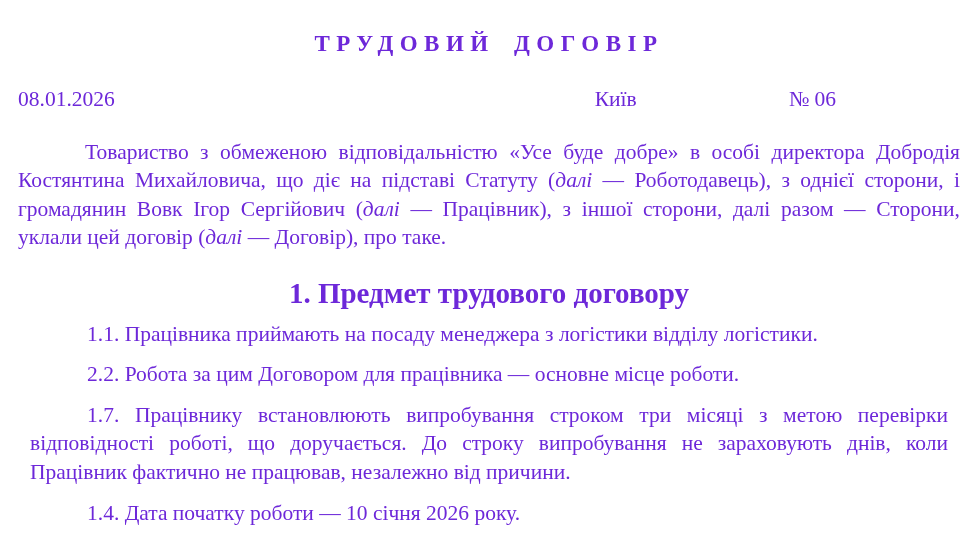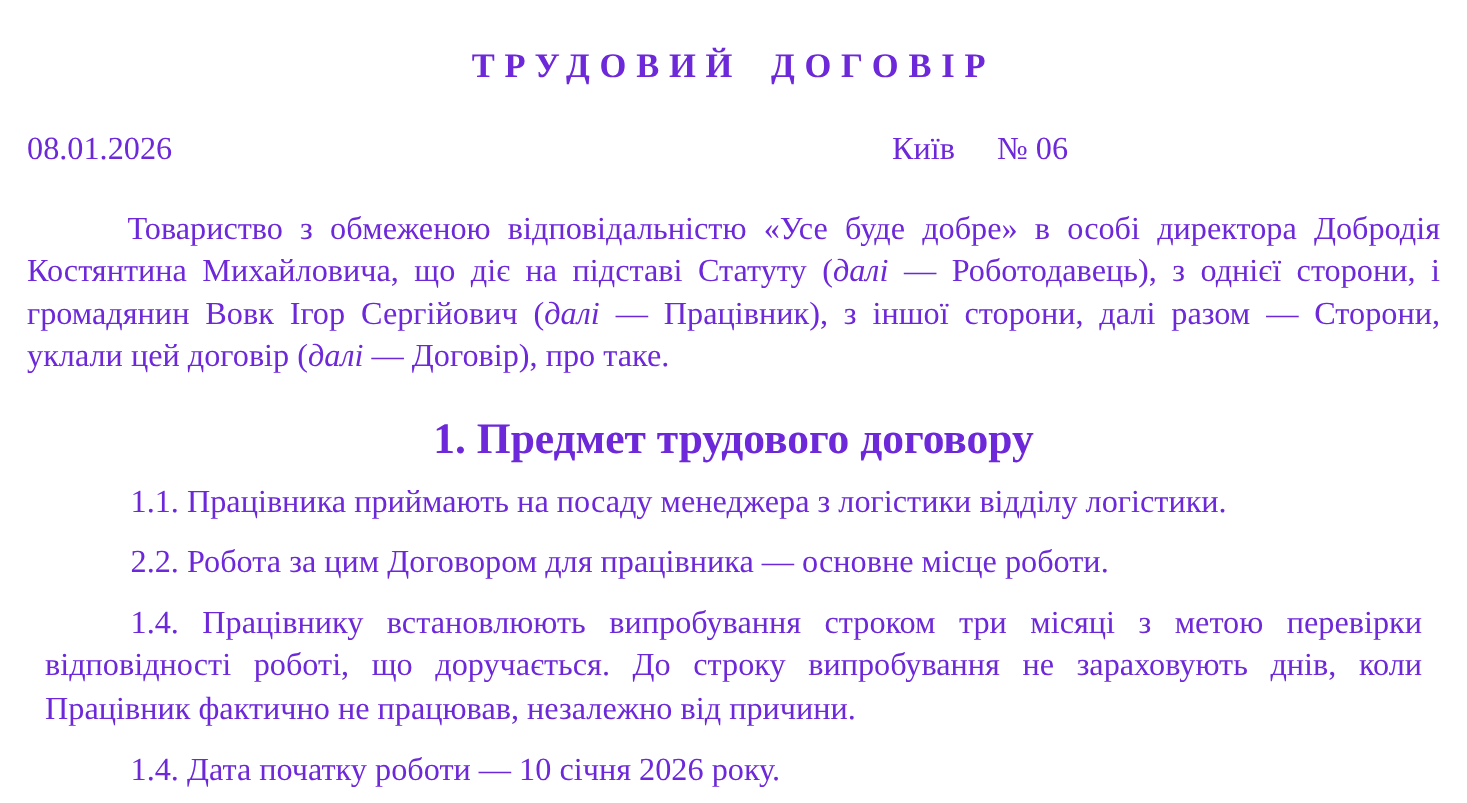--- a/index.html
+++ b/index.html
@@ -32,21 +32,21 @@
   }
   .dateline {
     display: grid;
     grid-template-columns: 1fr 1fr 1fr;
     margin-top: 27px;
     line-height: 28.6px;
     gap: 28px;
   }
   .dl-left   { text-align: left; }
   .dl-center { text-align: right; }
-  .dl-right  { text-align: left; }
+  .dl-right  { text-align: center; }
   .intro {
     margin: 24px 0 0 0;
     text-align: justify;
     text-indent: 67px;
   }
   .sec-heading {
     margin: 27px 0 0 0;
     text-align: center;
     font-size: 29px;
     font-weight: bold;
@@ -76,19 +76,19 @@
   </div>
 
   <p class="intro"><span>Товариство з обмеженою відповідальністю «Усе буде добре» в особі директора Добродія Костянтина Михайловича, що діє на підставі Статуту (</span><em>далі</em><span> — Роботодавець), з однієї сторони, і громадянин Вовк Ігор Сергійович (</span><em>далі</em><span> — Працівник), з іншої сторони, далі разом — Сторони, уклали цей договір (</span><em>далі</em><span> — Договір), про таке.</span></p>
 
   <h2 class="sec-heading">1. Предмет трудового договору</h2>
 
   <p class="clause">1.1. Працівника приймають на посаду менеджера з логістики відділу логістики.</p>
 
   <p class="clause">2.2. Робота за цим Договором для працівника — основне місце роботи.</p>
 
-  <p class="clause">1.4. Працівнику встановлюють випробування строком три місяці з метою перевірки відповідності роботі, що доручається. До строку випробування не зараховують днів, коли Працівник фактично не працював, незалежно від причини.</p>
+  <p class="clause">1.7. Працівнику встановлюють випробування строком три місяці з метою перевірки відповідності роботі, що доручається. До строку випробування не зараховують днів, коли Працівник фактично не працював, незалежно від причини.</p>
 
   <p class="clause">1.4. Дата початку роботи — 10 січня 2026 року.</p>
 
   <h2 class="sec-heading sec-heading-2">2. Строк дії трудового договору</h2>
 
 </div>
 
 </body></html>

